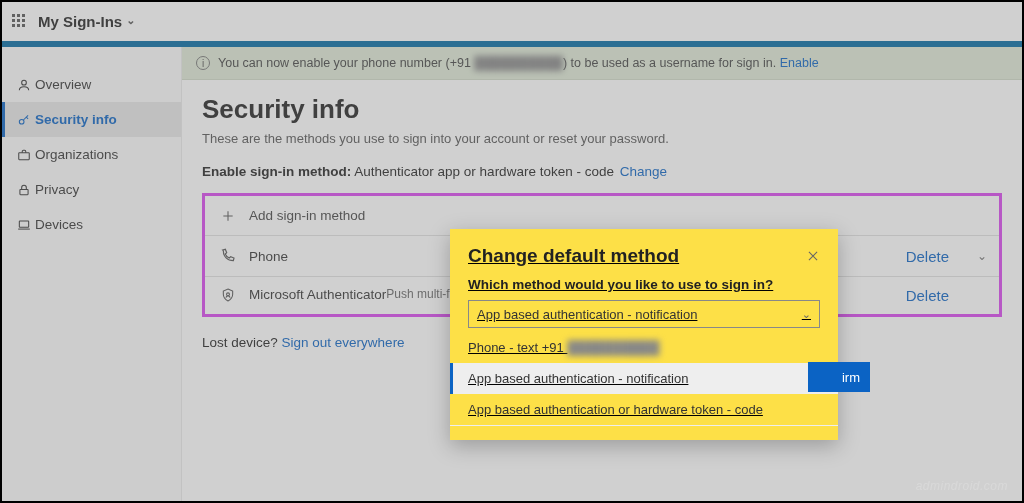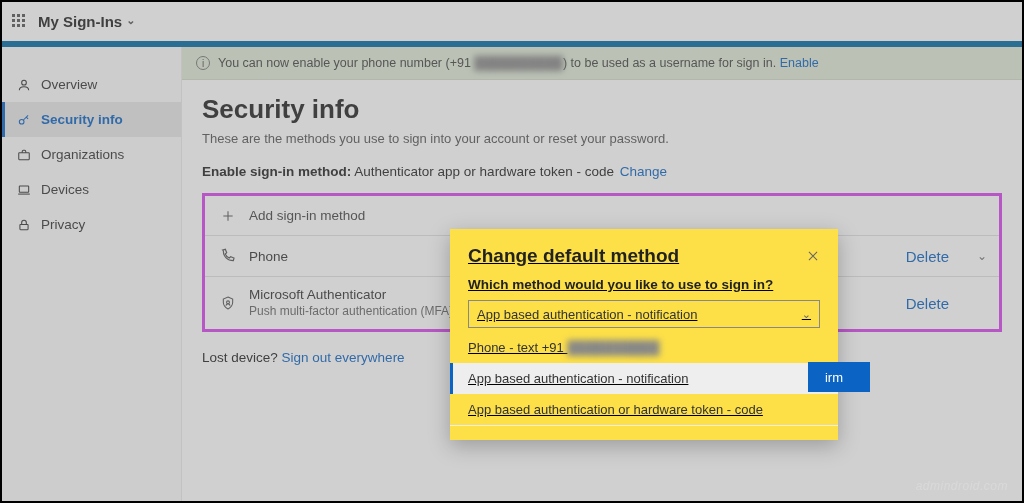--- a/index.html
+++ b/index.html
@@ -10,21 +10,21 @@
   .header { height: 45px; border-bottom: 6px solid #0369a1; display: flex; align-items: center; padding: 0 10px; gap: 10px; }
   .waffle { width: 16px; height: 16px; display: grid; grid-template-columns: repeat(3,3px); grid-template-rows: repeat(3,3px); gap: 2px; cursor: pointer; }
   .waffle span { background:#555; }
   .header-title { font-size: 15px; font-weight: 600; color: #222; display: flex; align-items: center; gap: 4px; cursor: pointer; }
   .chev { display:inline-block; transform: translateY(-1px); color:#555; font-size:11px;}
 
   .layout { display: flex; height: calc(100% - 45px); }
 
   
   .sidebar { width: 180px; border-right: 1px solid #eaeaea; background: #fafafa; padding-top: 20px; }
-  .sidebar-item { display: flex; align-items: center; gap: 9px; padding: 10px 14px; font-size: 13.5px; color: #333; cursor: pointer; }
+  .sidebar-item { display: flex; align-items: center; gap: 3px; padding: 10px 14px; font-size: 13.5px; color: #333; cursor: pointer; }
   .sidebar-item.active { background: #e6e6e6; color: #0b63c4; font-weight:600; position: relative;}
   .sidebar-item.active::before { content:""; position:absolute; left:0; top:0; bottom:0; width:3px; background:#0b63c4;}
   .icon-wrap { width:16px; display:flex; justify-content:center; color:inherit;}
   svg { display:block; }
 
   
   .main { flex: 1; background: #fff; position: relative; }
   .info-banner { background: #dfe9d6; border-bottom:1px solid #cfd9c6; color:#444; font-size:12.5px; padding: 9px 14px; display:flex; align-items:center; gap:8px;}
   .info-banner a { color:#0b63c4; text-decoration:none;}
   .info-icon { width:14px; height:14px; border:1px solid #777; border-radius:50%; display:flex; align-items:center; justify-content:center; font-size:10px; color:#555;}
@@ -35,21 +35,21 @@
   .default-line { font-size:13.5px; color:#222; margin-bottom:14px;}
   .default-line b { font-weight:600;}
   .default-line a { color:#0b63c4; text-decoration:none; margin-left:2px;}
 
   .methods { border:3px solid #d946ef;}
   .method-row { display:flex; align-items:center; gap:12px; padding:12px 14px; border-bottom:1px solid #e1e1e1; font-size:13.5px; color:#333; position:relative;}
   .method-row:last-child { border-bottom:none;}
   .method-row .icon-wrap { width:18px; color:#555;}
   .method-row.add { color:#444;}
   .method-row.add .icon-wrap { color:#555;}
-  .method-text-stack { display:flex; flex-direction:column; line-height:1.25;}
+  .method-text-stack { display:flex; flex-direction:row; line-height:1.25;}
   .method-sub { font-size:12px; color:#666;}
   .delete-link { position:absolute; right:50px; top:50%; transform:translateY(-50%); color:#0b63c4; font-size:15px; cursor:pointer;}
   .expand-chev { position:absolute; right:12px; top:50%; transform:translateY(-50%); color:#777; font-size:12px;}
 
   .lost { margin-top:18px; font-size:13.5px; color:#222;}
   .lost a { color:#0b63c4; text-decoration:none;}
 
   
   .dim { position:absolute; inset:0; background:rgba(120,120,120,0.35); }
 
@@ -61,21 +61,21 @@
   .modal-body { padding:0 18px 14px 18px;}
   .modal-question { font-size:13.5px; font-weight:600; color:#222; margin-bottom:8px;}
   .select-box { border:1px solid #888; height:28px; display:flex; align-items:center; justify-content:space-between; padding:0 8px; font-size:13px; color:#333; cursor:pointer; margin-bottom:4px;}
   .select-box .chev2 { color:#666; font-size:11px;}
   .options { border-bottom:1px solid #eee; margin:0 -18px; }
   .option { font-size:13px; color:#333; padding:8px 18px; cursor:pointer;}
   .option.selected { background:#eeeeee; position:relative;}
   .option.selected::before { content:""; position:absolute; left:0; top:0; bottom:0; width:3px; background:#0b63c4;}
 
   
-  .confirm-peek { position:absolute; right:-32px; bottom:48px; width:62px; height:30px; background:#0b63c4; color:#fff; font-size:13px; display:flex; align-items:center; justify-content:center; padding-right:10px; cursor:pointer;}
+  .confirm-peek { position:absolute; right:-32px; bottom:48px; width:62px; height:30px; background:#0b63c4; color:#fff; font-size:13px; display:flex; align-items:center; justify-content:flex-end; padding-right:10px; cursor:pointer;}
 
   .blur { filter: blur(3px); color:#888 !important; }
   .watermark { position:absolute; right:14px; bottom:8px; font-size:12px; color:#d9d9d9; letter-spacing:0.5px; font-style:italic;}
 </style>
 </head>
 <body>
 
 <div class="header">
   <div class="waffle">
     <span></span>
@@ -120,34 +120,34 @@
         <svg width="14" height="14" viewBox="0 0 24 24" fill="none" stroke="currentColor" stroke-width="1.8">
             <rect x="3" y="8" width="18" height="12" rx="1"></rect>
             <path d="M9 8V6a2 2 0 012-2h2a2 2 0 012 2v2"></path>
           </svg>
       </span>
       <span>Organizations</span>
     </div>
     <div class="sidebar-item">
       <span class="icon-wrap">
         <svg width="14" height="14" viewBox="0 0 24 24" fill="none" stroke="currentColor" stroke-width="1.8">
+            <rect x="5" y="11" width="14" height="9" rx="1"></rect>
+            <path d="M8 11V8a4 4 0 018 0v3"></path>
+          </svg>
+      </span>
+      <span>Privacy</span>
+    </div>
+    <div class="sidebar-item">
+      <span class="icon-wrap">
+        <svg width="14" height="14" viewBox="0 0 24 24" fill="none" stroke="currentColor" stroke-width="1.8">
             <rect x="4" y="5" width="16" height="11" rx="1"></rect>
             <path d="M2 19h20"></path>
           </svg>
       </span>
       <span>Devices</span>
-    </div>
-    <div class="sidebar-item">
-      <span class="icon-wrap">
-        <svg width="14" height="14" viewBox="0 0 24 24" fill="none" stroke="currentColor" stroke-width="1.8">
-            <rect x="5" y="11" width="14" height="9" rx="1"></rect>
-            <path d="M8 11V8a4 4 0 018 0v3"></path>
-          </svg>
-      </span>
-      <span>Privacy</span>
     </div>
   </div>
 
   <div class="main">
     <div class="info-banner">
       <span class="info-icon">i</span>
       <span>
         <span>You can now enable your phone number (+91 </span><span class="blur">██████████</span><span>) to be used as a username for sign in. </span><a href="#">Enable</a>
       </span>
     </div>

